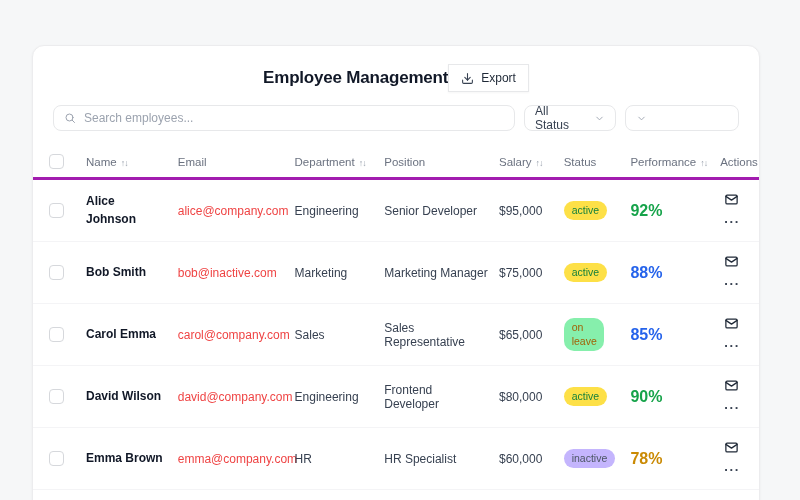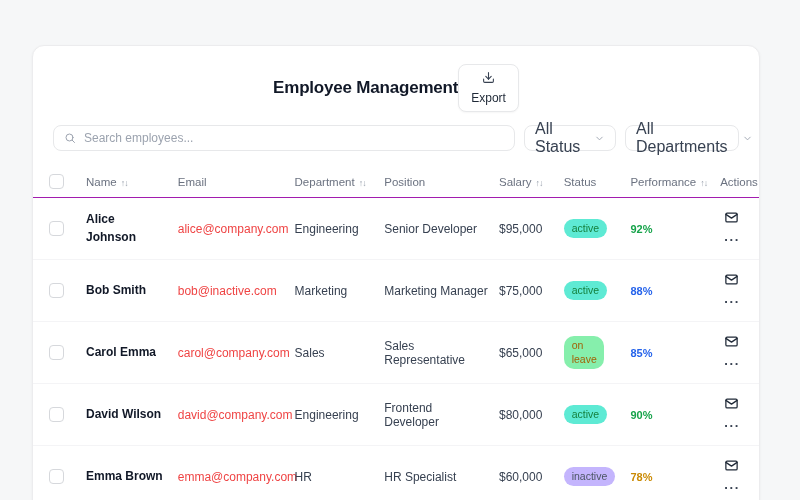--- a/index.html
+++ b/index.html
@@ -19,71 +19,70 @@
     border-radius: 12px;
     box-shadow: 0 1px 3px rgba(0,0,0,0.05);
   }
   .card-header {
     display: flex; justify-content: center; align-items: center;
     padding: 18px 20px 13px 20px;
   }
   .title { font-size: 17px; font-weight: bold; color: #111827; letter-spacing: -0.2px; }
   .export-btn {
     display: inline-flex; align-items: center; gap: 7px;
-    background: #fff; border: 1px solid #e7e8ea; border-radius: 8px;
+    background: #fff; border: 1px solid #e7e8ea; border-radius: 0;
     padding: 6px 12px; font-size: 12px; color: #1f2937; cursor: pointer;
     box-shadow: 0 1px 2px rgba(0,0,0,0.04);
     font-family: "Liberation Sans", sans-serif;
-    flex-direction: column;
   }
   .toolbar { display: flex; gap: 9px; padding: 0 20px 15px 20px; }
   .search-box {
     flex: 1; display: flex; align-items: center; gap: 8px;
     border: 1px solid #e7e8ea; border-radius: 8px; height: 26px; padding: 12px 10px;
     background: #fff;
   }
   .search-box input {
     flex: 1; border: none; outline: none; font-size: 12px; color: #374151;
     background: transparent; font-family: "Liberation Sans", sans-serif;
   }
   .search-box input::placeholder { color: #9ca3af; }
   .select {
     display: inline-flex; align-items: center; justify-content: space-between;
     border: 1px solid #e7e8ea; border-radius: 8px; height: 26px; padding: 0 10px;
-    font-size: 16px; color: #374151; background: #fff; cursor: pointer; gap: 14px;
+    font-size: 12px; color: #374151; background: #fff; cursor: pointer; gap: 14px;
   }
   .select.status { width: 92px; }
   .select.dept { width: 114px; }
   .chev { color: #9ca3af; display: flex; }
   table { width: 100%; border-collapse: collapse; table-layout: fixed; }
   th {
     text-align: left; font-weight: normal; font-size: 11.5px; color: #6b7280;
-    padding: 8px 5px; border-bottom: 1px solid #a21caf; white-space: nowrap;
+    padding: 8px 5px; border-bottom: 3px solid #a21caf; white-space: nowrap;
   }
   th:first-child, td:first-child { padding-left: 16px; }
   td {
     font-size: 12px; color: #374151; padding: 10px 5px;
     border-bottom: 1px solid #f4f4f6; vertical-align: middle;
   }
   .sort { font-size: 9px; color: #9ca3af; margin-left: 4px; letter-spacing: -1px; }
   .c-name { font-weight: bold; color: #111827; line-height: 1.45; }
   .c-email { color: #ef4444; }
   input[type="checkbox"] {
     appearance: none; -webkit-appearance: none;
     width: 15px; height: 15px; border: 1px solid #d6d8dc; border-radius: 4px;
     background: #fff; cursor: pointer; display: block;
   }
   .badge {
     display: inline-block; padding: 3px 8px; border-radius: 10px;
     font-size: 10.5px; line-height: 1.3;
   }
-  .badge.active   { background: #5eead4; color: #15803d; }
+  .badge.active   { background: #fde047; color: #15803d; }
   .badge.on-leave { background: #86efac; color: #a16207; max-width: 40px; }
   .badge.inactive { background: #c4b5fd; color: #4b5563; text-align: center; }
-  .perf { font-weight: bold; font-size: 11px; }
+  .perf { font-weight: bold; font-size: 16px; }
   .perf.green  { color: #16a34a; }
   .perf.blue   { color: #2563eb; }
   .perf.yellow { color: #ca8a04; }
   .icon-btn {
     background: none; border: none; cursor: pointer; color: #1f2937;
     padding: 2px 4px; vertical-align: middle; font-family: "Liberation Sans", sans-serif;
   }
   .icon-btn.more { font-size: 13px; font-weight: bold; letter-spacing: 1px; color: #374151; }
   .card-footer {
     display: flex; justify-content: space-between; align-items: center;
@@ -121,21 +120,20 @@
     </div>
     <div class="select status">
       <span>All Status</span>
       <span class="chev">
         <svg width="11" height="11" viewBox="0 0 24 24" fill="none" stroke="currentColor" stroke-width="2" stroke-linecap="round" stroke-linejoin="round">
             <polyline points="6 9 12 15 18 9"></polyline>
           </svg>
       </span>
     </div>
     <div class="select dept">
-      <span>All Departments</span>
       <span class="chev">
         <svg width="11" height="11" viewBox="0 0 24 24" fill="none" stroke="currentColor" stroke-width="2" stroke-linecap="round" stroke-linejoin="round">
             <polyline points="6 9 12 15 18 9"></polyline>
           </svg>
       </span>
     </div>
   </div>
 
   <table>
     <colgroup>

